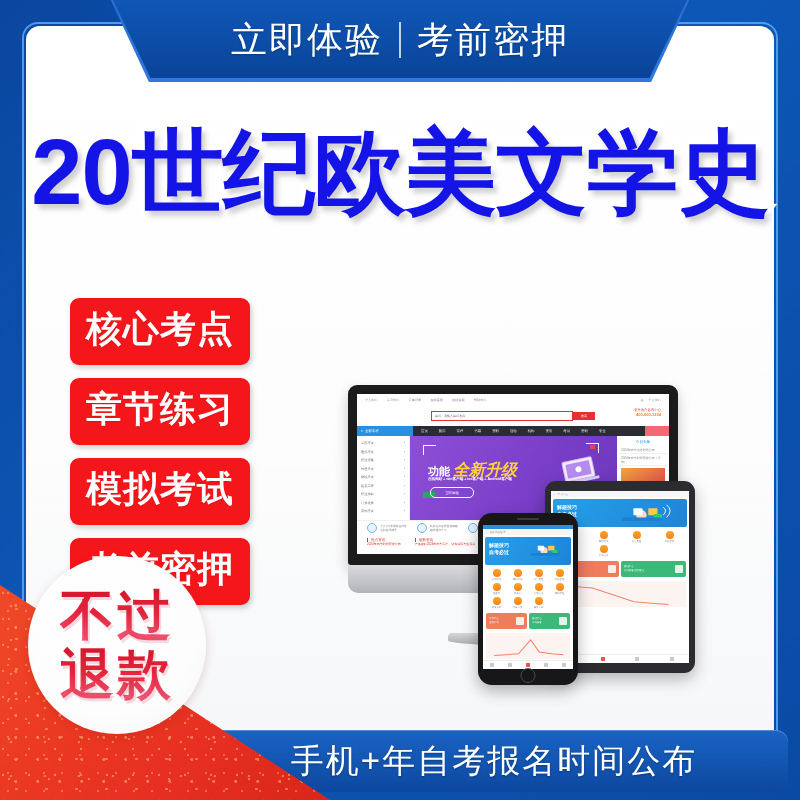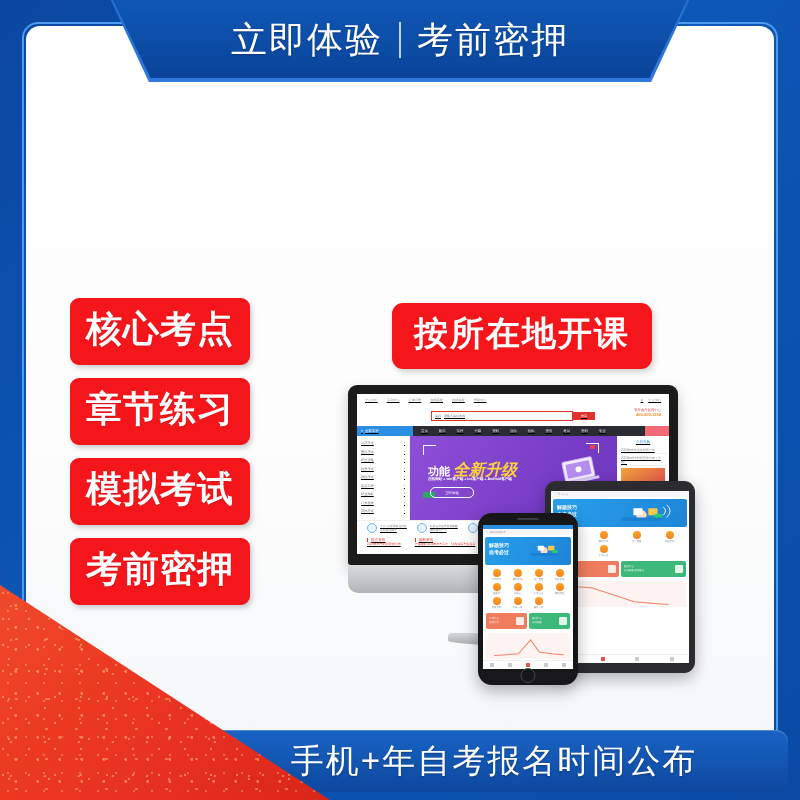--- a/index.html
+++ b/index.html
@@ -111,21 +111,21 @@
     background:linear-gradient(90deg,#b8babd 0%,#e2e3e5 45%,#a9abae 100%);
   }
   .imac-foot{
     position:absolute;left:50%;top:248px;transform:translateX(-50%);
     width:130px;height:12px;
     background:linear-gradient(180deg,#d5d6d9 0%,#a9abae 100%);
     border-radius:4px 4px 40% 40%;
   }
 
   
-  .site{position:absolute;inset:0;background:#fff;font-size:3px;text-decoration:underline;}
+  .site{position:absolute;inset:0;background:#fff;font-size:3px;}
   .site-top{height:12px;display:flex;align-items:center;gap:9px;padding:0 8px;color:#8d8d93;}
   .site-top span{font-size:3.2px;white-space:nowrap;}
   .site-top .right{margin-left:auto;display:flex;gap:5px;align-items:center;}
   .site-search{height:20px;display:flex;align-items:center;justify-content:center;gap:0;}
   .site-searchbox{width:140px;height:8px;border:1px solid #e2322f;background:#fff;display:flex;align-items:center;}
   .site-searchbox .sel{font-size:3px;color:#666;padding-left:3px;white-space:nowrap;}
   .site-searchbtn{width:22px;height:8px;background:#e2322f;color:#fff;font-size:3px;display:flex;align-items:center;justify-content:center;}
   .site-hot{position:absolute;right:8px;top:14px;text-align:right;}
   .site-hot .l1{color:#e2322f;font-size:3.4px;white-space:nowrap;}
   .site-hot .l2{color:#f08419;font-size:4px;font-weight:bold;white-space:nowrap;}
@@ -258,29 +258,29 @@
   <div class="header">
     <div class="trap-edge"></div>
     <div class="trap"></div>
     <div class="header-text">
       <span class="brand">立即体验</span>
       <span class="divider"></span>
       <span class="store">考前密押</span>
     </div>
   </div>
 
+  <div class="title">20世纪欧美文学史</div>
 
   <div class="badges">
     <div class="badge">核心考点</div>
     <div class="badge">章节练习</div>
     <div class="badge">模拟考试</div>
     <div class="badge">考前密押</div>
   </div>
 
-  <div class="badge-right">按所在地开课</div>
 
   <div class="devices">
 
     <div class="imac">
       <div class="imac-body">
         <div class="imac-screen">
           <div class="site">
 
             <div class="site-top">
               <span>个人中心</span>
@@ -641,14 +641,18 @@
   </div>
 
   <div class="bottom-bar">
     <div class="bb"></div>
     <div class="bt">手机+年自考报名时间公布</div>
   </div>
 
   <div class="corner">
     <div class="corner-speck"></div>
   </div>
+  <div class="seal">
+    <div class="ln">不过</div>
+    <div class="ln">退款</div>
+  </div>
 
 </div>
 
 </body></html>

